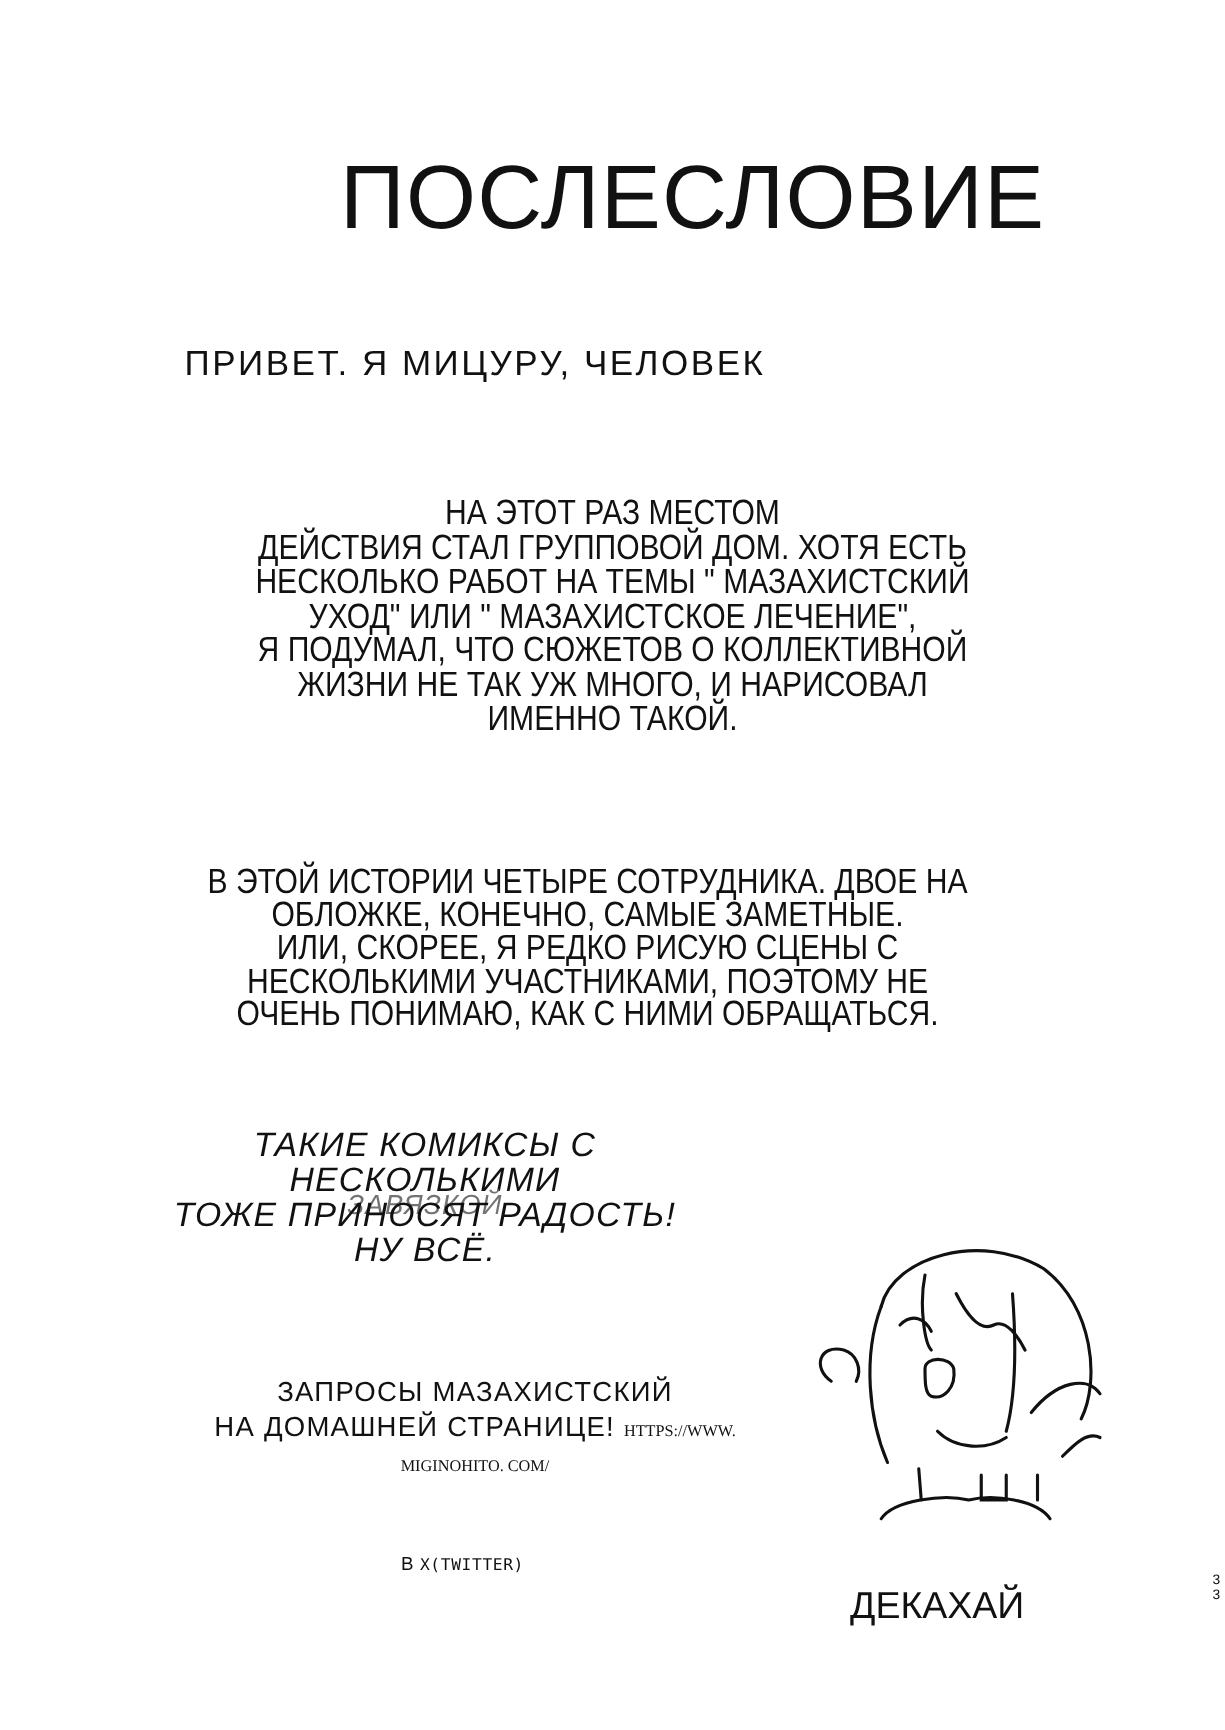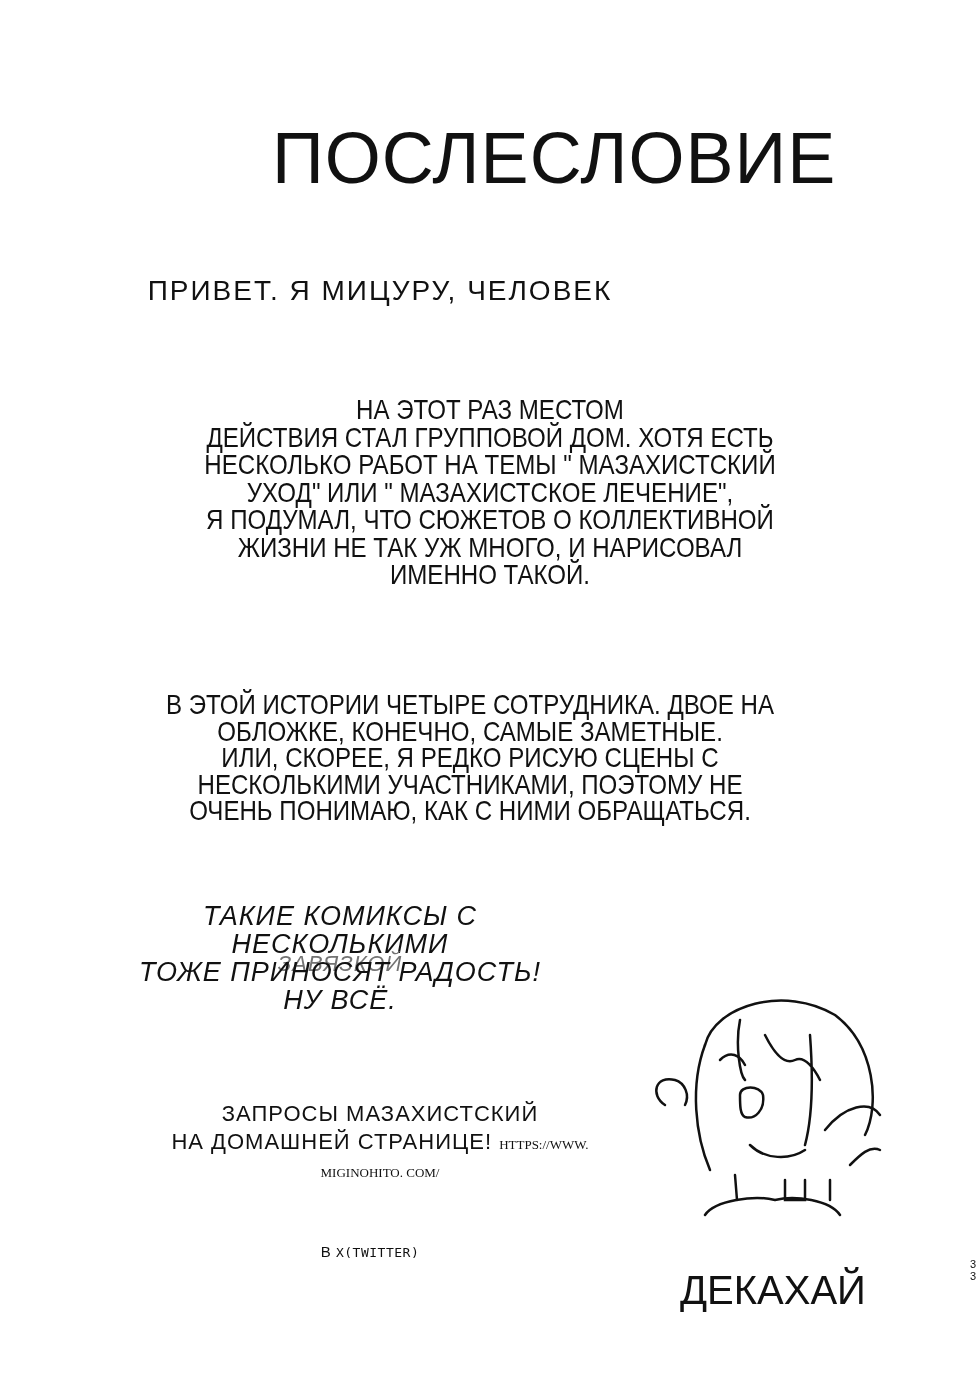--- a/index.html
+++ b/index.html
@@ -9,21 +9,21 @@
     .block { text-align: center; white-space: nowrap; }
     .block .ln { display: block; }
     .greet { left: 120px; top: 276px; width: 520px; font-size: 28px; line-height: 30px; letter-spacing: 2px; }
     .para1 { left: 120px; top: 396px; width: 740px; font-size: 28px; line-height: 27.5px; font-family: "Liberation Sans Narrow", "Liberation Sans", sans-serif; transform: scaleX(0.86); transform-origin: center top; }
     .para2 { left: 100px; top: 692px; width: 740px; font-size: 28px; line-height: 26.5px; transform: scaleX(0.86); transform-origin: center top; }
     .para3 { left: 120px; top: 902px; width: 440px; font-size: 27px; line-height: 28px; letter-spacing: 1px; font-style: italic; }
     .request { left: 100px; top: 1100px; width: 560px; font-size: 22px; line-height: 28px; letter-spacing: 1px; }
     .request .mono { font-family: Liberation Serif, serif; font-size: 13px; letter-spacing: 0; }
     .twitter { left: 130px; top: 1210px; width: 480px; font-size: 15px; line-height: 18px; letter-spacing: 0.5px; margin-top: 33px; }
     .twitter .mono { font-family: "DejaVu Sans Mono", monospace; font-size: 13px; }
-    .caption { left: 680px; top: 1270px; font-size: 40px; line-height: 1; white-space: nowrap; }
+    .caption { left: 680px; top: 1270px; font-size: 30px; line-height: 1; white-space: nowrap; }
     .pagenum { left: 970px; top: 1258px; font-size: 11px; line-height: 12px; }
     .sketch { left: 645px; top: 985px; width: 240px; height: 290px; }
   </style>
 </head>
 <body>
 
 <div class="abs title">ПОСЛЕСЛОВИЕ</div>
 
 <div class="abs block greet">
   <span class="ln">ПРИВЕТ. Я МИЦУРУ, ЧЕЛОВЕК</span>

